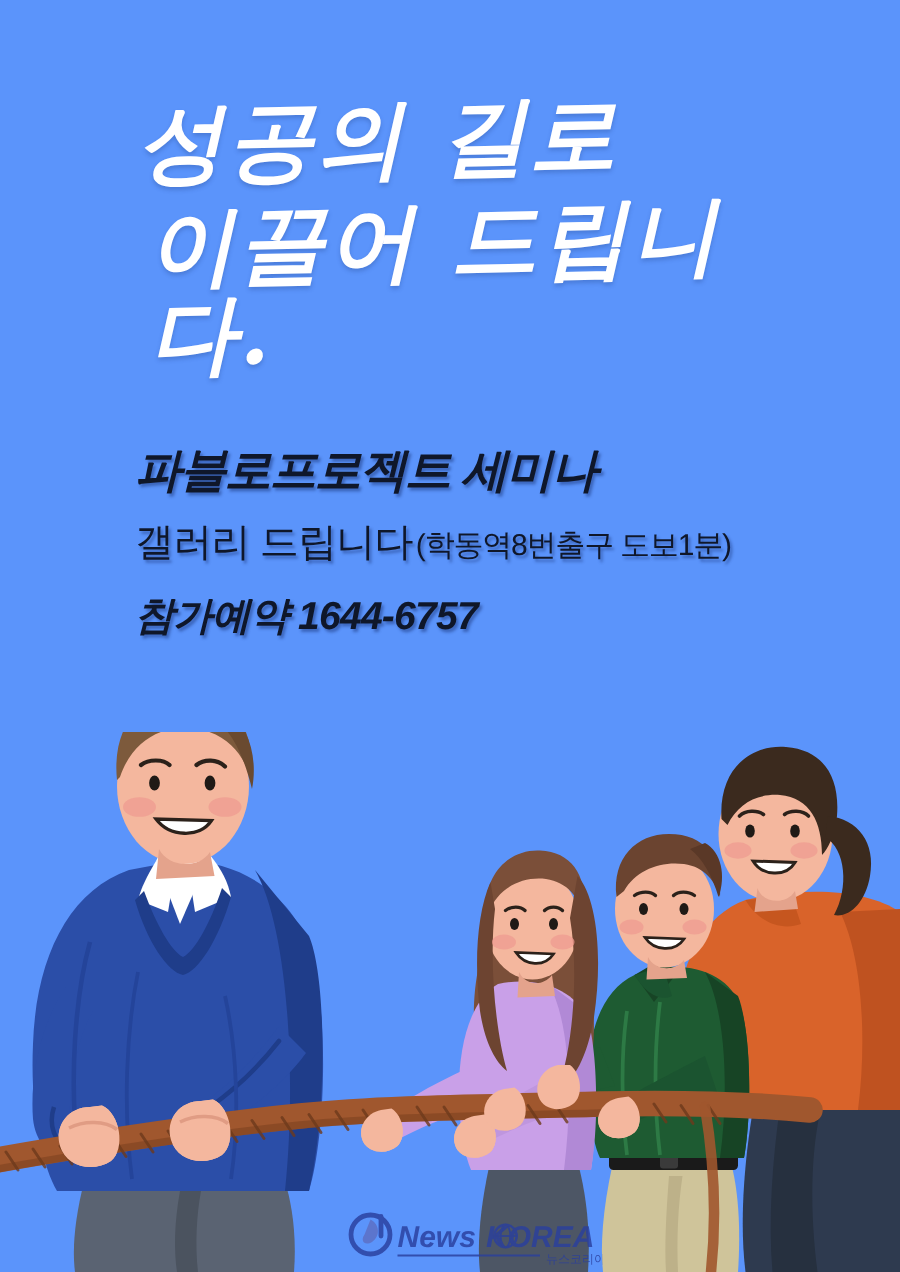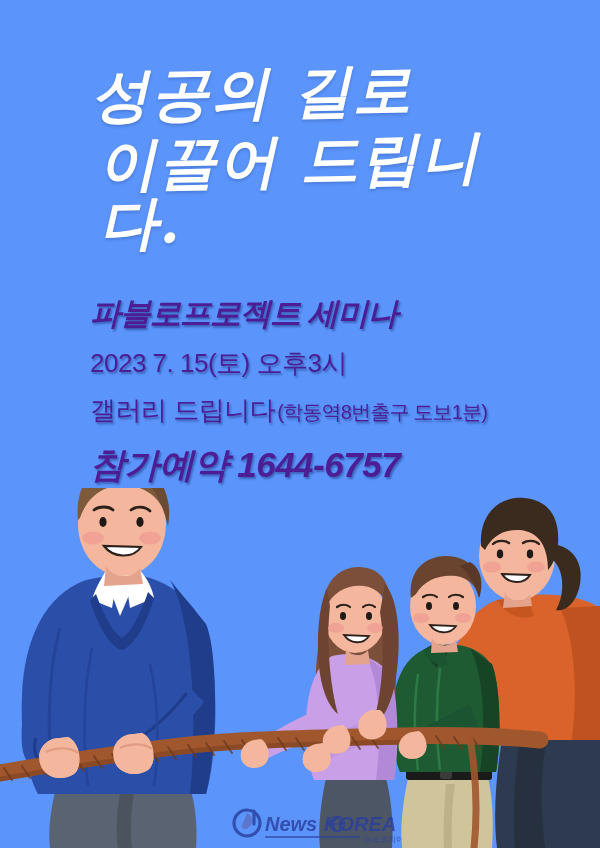--- a/index.html
+++ b/index.html
@@ -32,21 +32,21 @@
     transform:rotate(-1.2deg);
   }
   .headline .l1{display:block;}
   .headline .l2{display:block;margin-top:10px;margin-left:6px;}
 
   
   .info{
     position:absolute;
     left:90px; top:296px;
     width:460px;
-    color:#4c1d95;
+    color:#0f172a;
   }
   .seminar-title{
     font-size:31px;
     font-weight:700;
     font-style:italic;
     letter-spacing:-1px;
     line-height:1.15;
     text-shadow:1.5px 2px 2px rgba(20,45,110,.45);
   }
   .date-line{
@@ -64,21 +64,21 @@
     text-shadow:1.5px 2px 2px rgba(20,45,110,.45);
     white-space:nowrap;
   }
   .venue-line .sub{
     font-size:20px;
     letter-spacing:-.8px;
     margin-left:2px;
   }
   .reserve-line{
     margin-top:14px;
-    font-size:35px;
+    font-size:26px;
     font-weight:700;
     font-style:italic;
     letter-spacing:-.5px;
     text-shadow:1.5px 2px 2px rgba(20,45,110,.45);
   }
 
   
   .illustration{
     position:absolute;
     left:0;bottom:0;
@@ -100,21 +100,20 @@
 
 <div class="poster">
 
   <div class="headline">
     <span class="l1">성공의 길로</span>
     <span class="l2">이끌어 드립니다.</span>
   </div>
 
   <div class="info">
     <div class="seminar-title">파블로프로젝트 세미나</div>
-    <div class="date-line">2023 7. 15(토)  오후3시</div>
     <div class="venue-line">
       <span>갤러리 드립니다</span><span class="sub">(학동역8번출구 도보1분)</span>
     </div>
     <div class="reserve-line">참가예약 1644-6757</div>
   </div>
 
   <div class="illustration">
     <svg viewBox="0 0 600 360" xmlns="http://www.w3.org/2000/svg">
       <defs>
         <clipPath id="frame">

